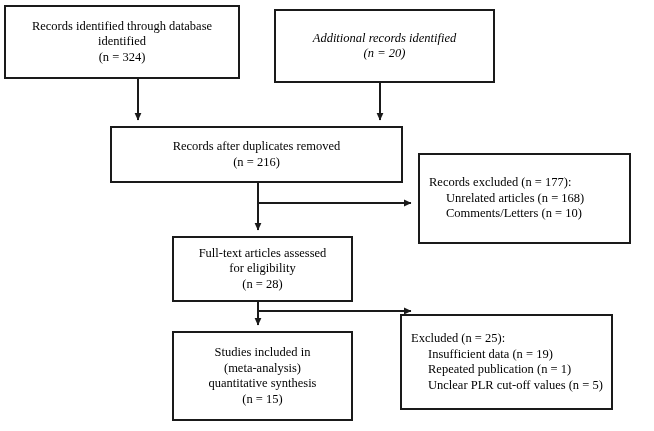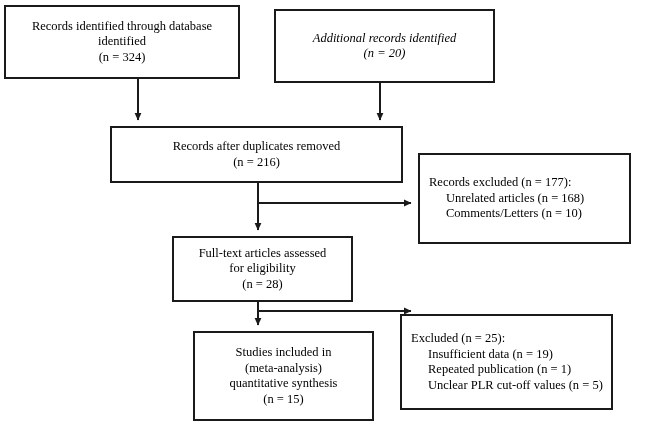--- a/index.html
+++ b/index.html
@@ -51,21 +51,21 @@
   .node .indent {
     padding-left: 17px;
   }
   
   #box-db        { left: 4px;   top: 5px;   width: 236px; height: 74px; }
   #box-other     { left: 274px; top: 9px;   width: 221px; height: 74px; font-style: italic; }
   #box-dedup     { left: 110px; top: 126px; width: 293px; height: 57px; }
   #box-excluded1 { left: 418px; top: 153px; width: 213px; height: 91px; }
   #box-fulltext  { left: 172px; top: 236px; width: 181px; height: 66px; font-family: Liberation Serif, serif; }
   #box-excluded2 { left: 400px; top: 268px; width: 213px; height: 96px; margin-top: 46px; }
-  #box-included  { left: 172px; top: 331px; width: 181px; height: 90px; margin-left: 21px; }
+  #box-included  { left: 172px; top: 331px; width: 181px; height: 90px; }
 </style>
 </head>
 <body>
 
 <div id="stage">
 
   <svg class="flow-svg" viewBox="0 0 654 431" xmlns="http://www.w3.org/2000/svg">
     <defs>
       <marker id="arrowhead" markerWidth="8" markerHeight="8" refX="7" refY="4" orient="auto" markerUnits="userSpaceOnUse">
         <path d="M0,0.6 L7.4,4 L0,7.4 z" fill="#1a1a1a"></path>

